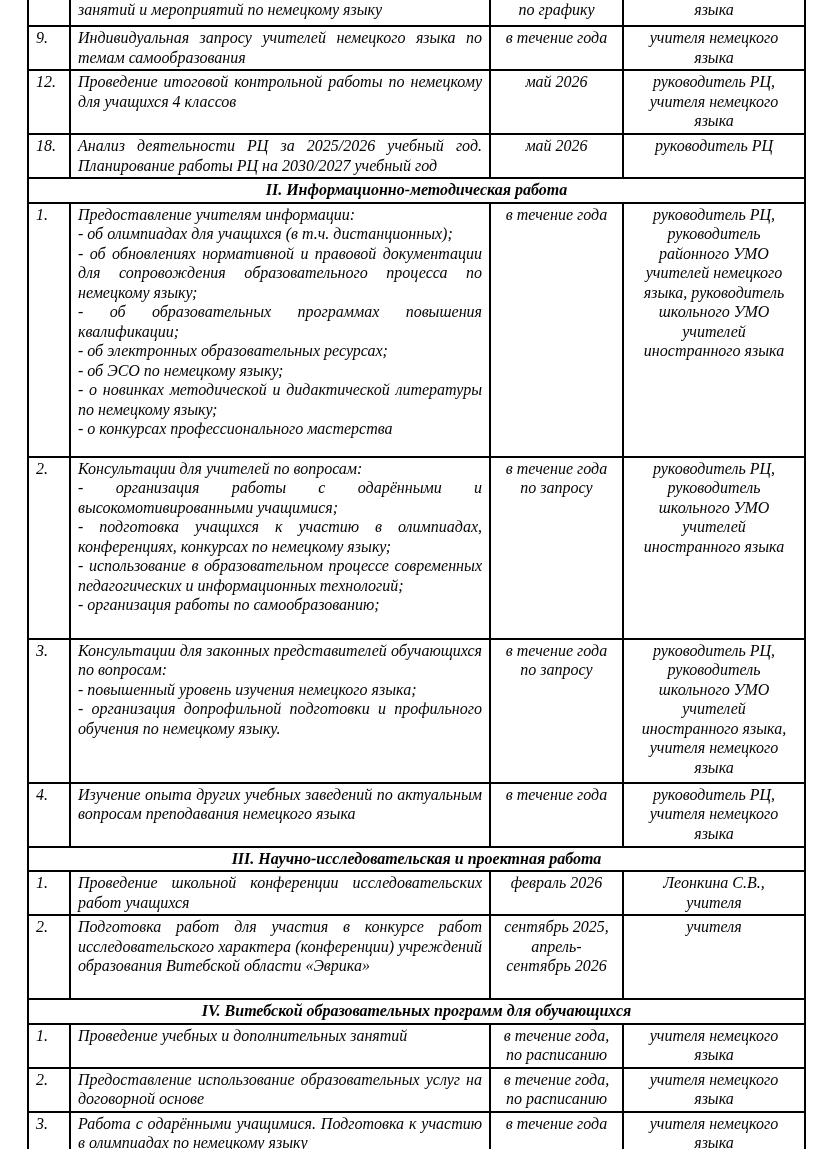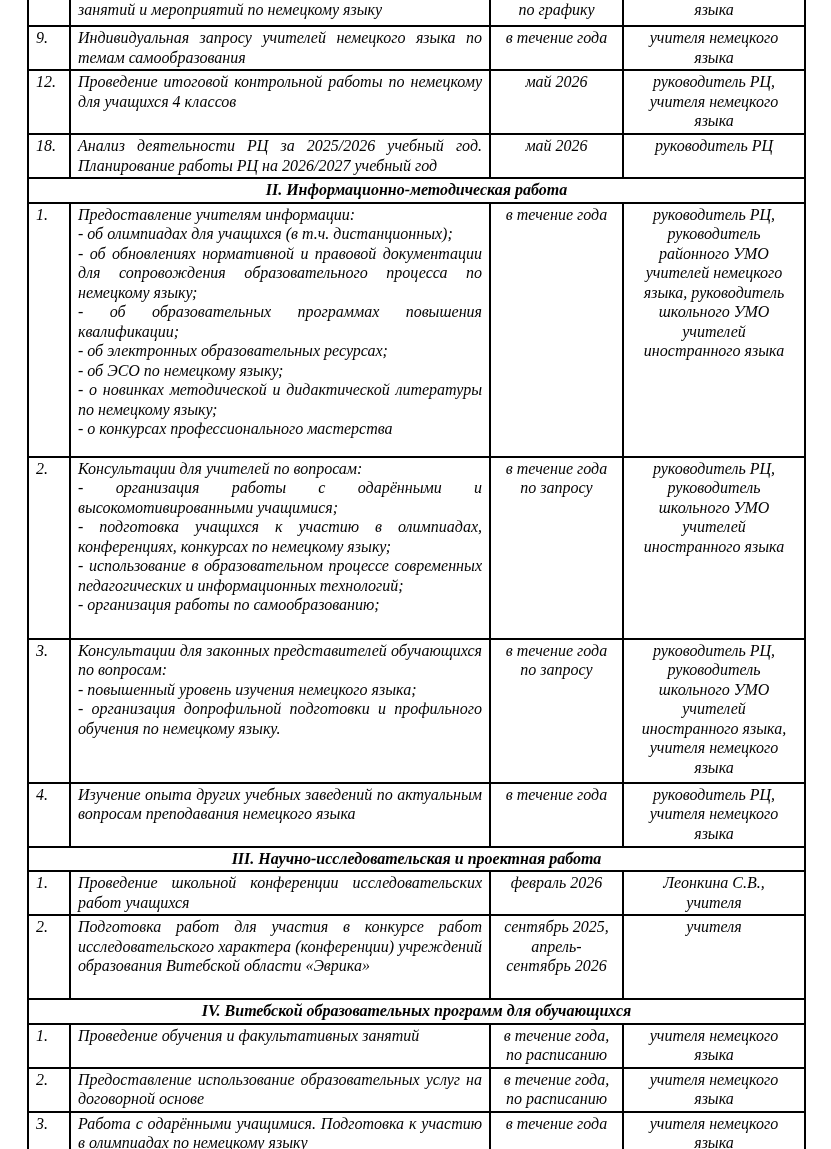--- a/index.html
+++ b/index.html
@@ -87,21 +87,21 @@
       <tr style="height:64px">
         <td class="c-num">12.</td>
         <td class="c-act">Проведение итоговой контрольной работы по немецкому для учащихся 4 классов</td>
         <td class="c-tim">май 2026</td>
         <td class="c-resp">руководитель РЦ,
 учителя немецкого
 языка</td>
       </tr>
       <tr style="height:44px">
         <td class="c-num">18.</td>
-        <td class="c-act">Анализ деятельности РЦ за 2025/2026 учебный год. Планирование работы РЦ на 2026/2027 учебный год</td>
+        <td class="c-act">Анализ деятельности РЦ за 2025/2026 учебный год. Планирование работы РЦ на 2030/2027 учебный год</td>
         <td class="c-tim">май 2026</td>
         <td class="c-resp">руководитель РЦ</td>
       </tr>
 
       <tr style="height:22px">
         <td class="c-sec" colspan="4">II. Информационно-методическая работа</td>
       </tr>
       <tr style="height:254px">
         <td class="c-num">1.</td>
         <td class="c-act">Предоставление учителям информации:
@@ -178,21 +178,21 @@
 апрель-
 сентябрь 2026</td>
         <td class="c-resp">учителя</td>
       </tr>
 
       <tr style="height:22px">
         <td class="c-sec" colspan="4">IV. Витебской образовательных программ для обучающихся</td>
       </tr>
       <tr style="height:43px">
         <td class="c-num">1.</td>
-        <td class="c-act">Проведение обучения и факультативных занятий</td>
+        <td class="c-act">Проведение учебных и дополнительных занятий</td>
         <td class="c-tim">в течение года,
 по расписанию</td>
         <td class="c-resp">учителя немецкого
 языка</td>
       </tr>
       <tr style="height:42px">
         <td class="c-num">2.</td>
         <td class="c-act">Предоставление использование образовательных услуг на договорной основе</td>
         <td class="c-tim">в течение года,
 по расписанию</td>

